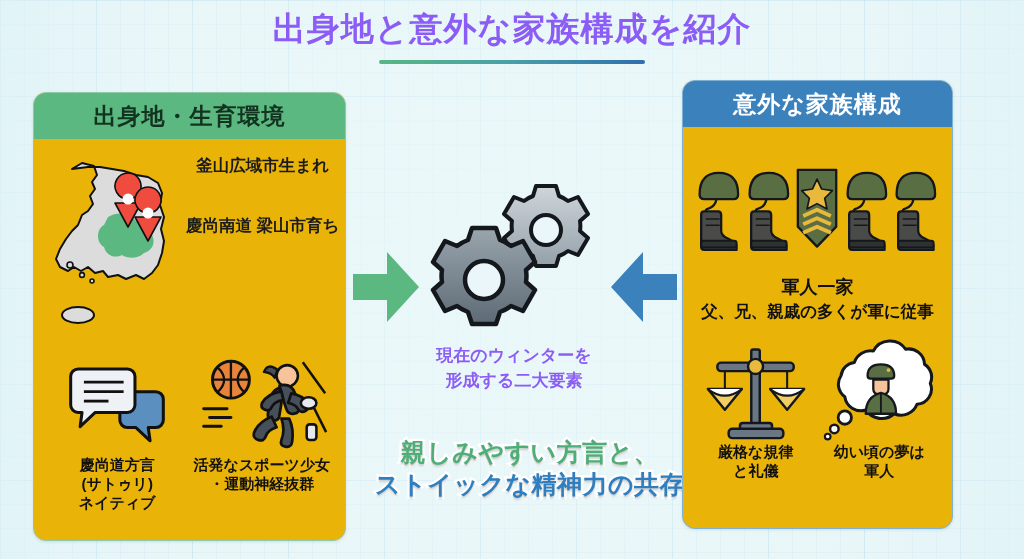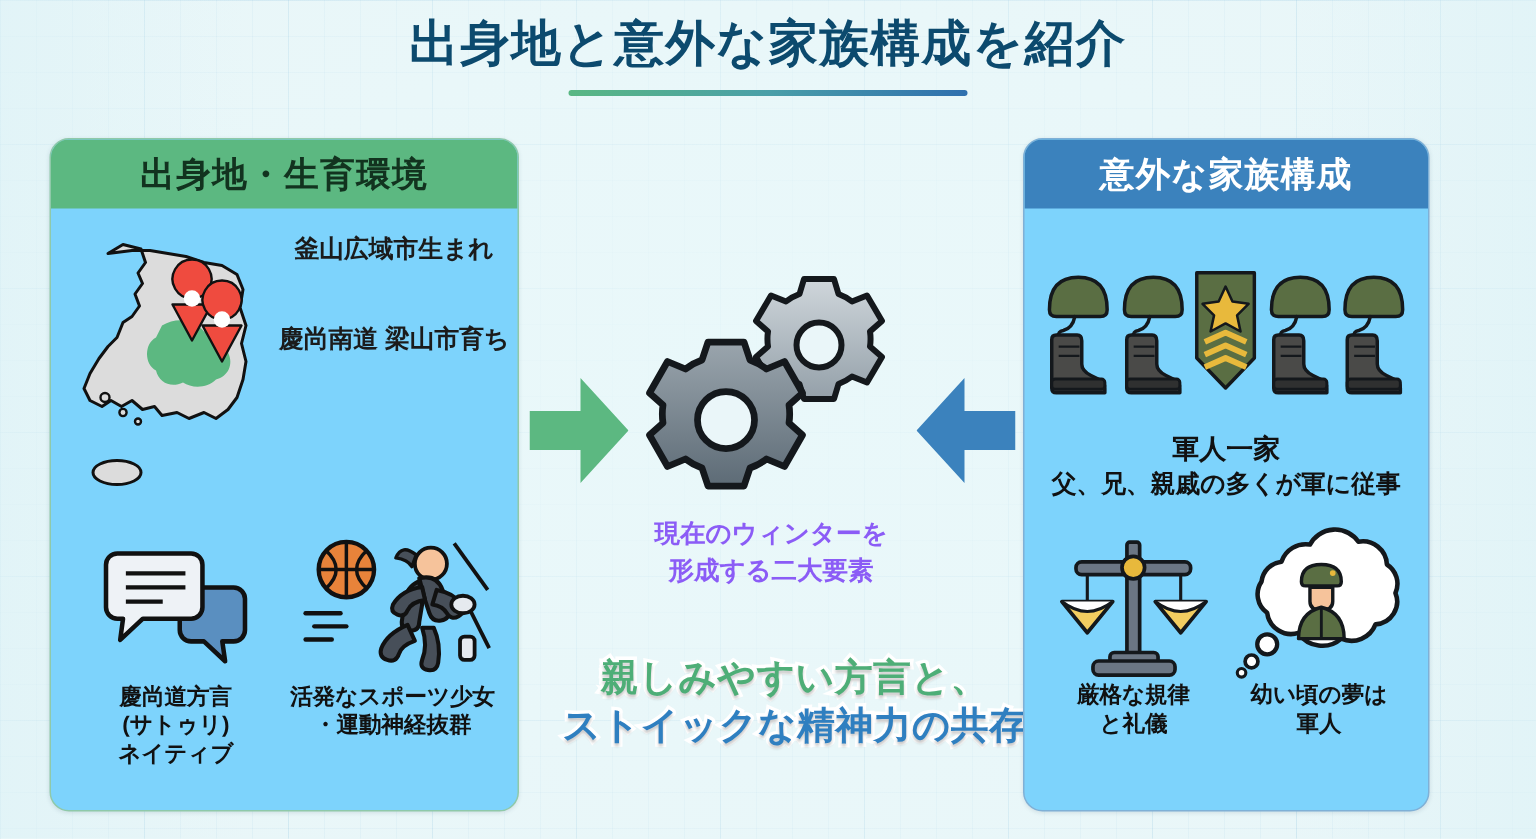--- a/index.html
+++ b/index.html
@@ -31,38 +31,38 @@
       linear-gradient(to right, rgba(223,243,247,0.75) 0%, rgba(223,243,247,0) 16%, rgba(223,243,247,0) 84%, rgba(223,243,247,0.75) 100%);
     pointer-events: none;
   }
 
   
   .title-wrap {
     position: absolute; top: 8px; left: 0; width: 100%;
     text-align: center;
   }
   .title {
-    font-size: 33px; font-weight: bold; color: #0c4a6e;
+    font-size: 33px; font-weight: bold; color: #8b5cf6;
     letter-spacing: 1px; line-height: 1.3;
   }
   .title-rule {
     margin: 9px auto 0; width: 266px; height: 4px; border-radius: 2px;
     background: linear-gradient(to right, #59b783 0%, #4a9fa8 50%, #2f6fae 100%);
   }
 
   
   .panel {
     position: absolute;
-    background: #7dd3fc;
+    background: #eab308;
     border-radius: 13px;
     overflow: hidden;
     box-shadow: 0 1px 3px rgba(40,70,90,0.13);
   }
   .panel-left  { left: 33px;  top: 92px; width: 313px; height: 449px; border: 1.5px solid #8fc9a9; }
-  .panel-right { left: 682px; top: 92px; width: 271px; height: 449px; border: 1.5px solid #7fb0d6; }
+  .panel-right { left: 682px; top: 80px; width: 271px; height: 449px; border: 1.5px solid #7fb0d6; }
   .panel-head {
     height: 46px; display: flex; align-items: center; justify-content: center;
     font-size: 23px; font-weight: bold; color: #ffffff; letter-spacing: 1px;
   }
   .head-green { background: #5cb881; color: #12331f; }
   .head-blue  { background: #3b82bd; color: #ffffff; }
   .panel-body { padding: 10px 12px 12px; height: calc(100% - 46px); position: relative; }
 
   
   .map-row { display: flex; align-items: flex-start; gap: 6px; padding: 6px 2px 0 2px; height: 196px; }

